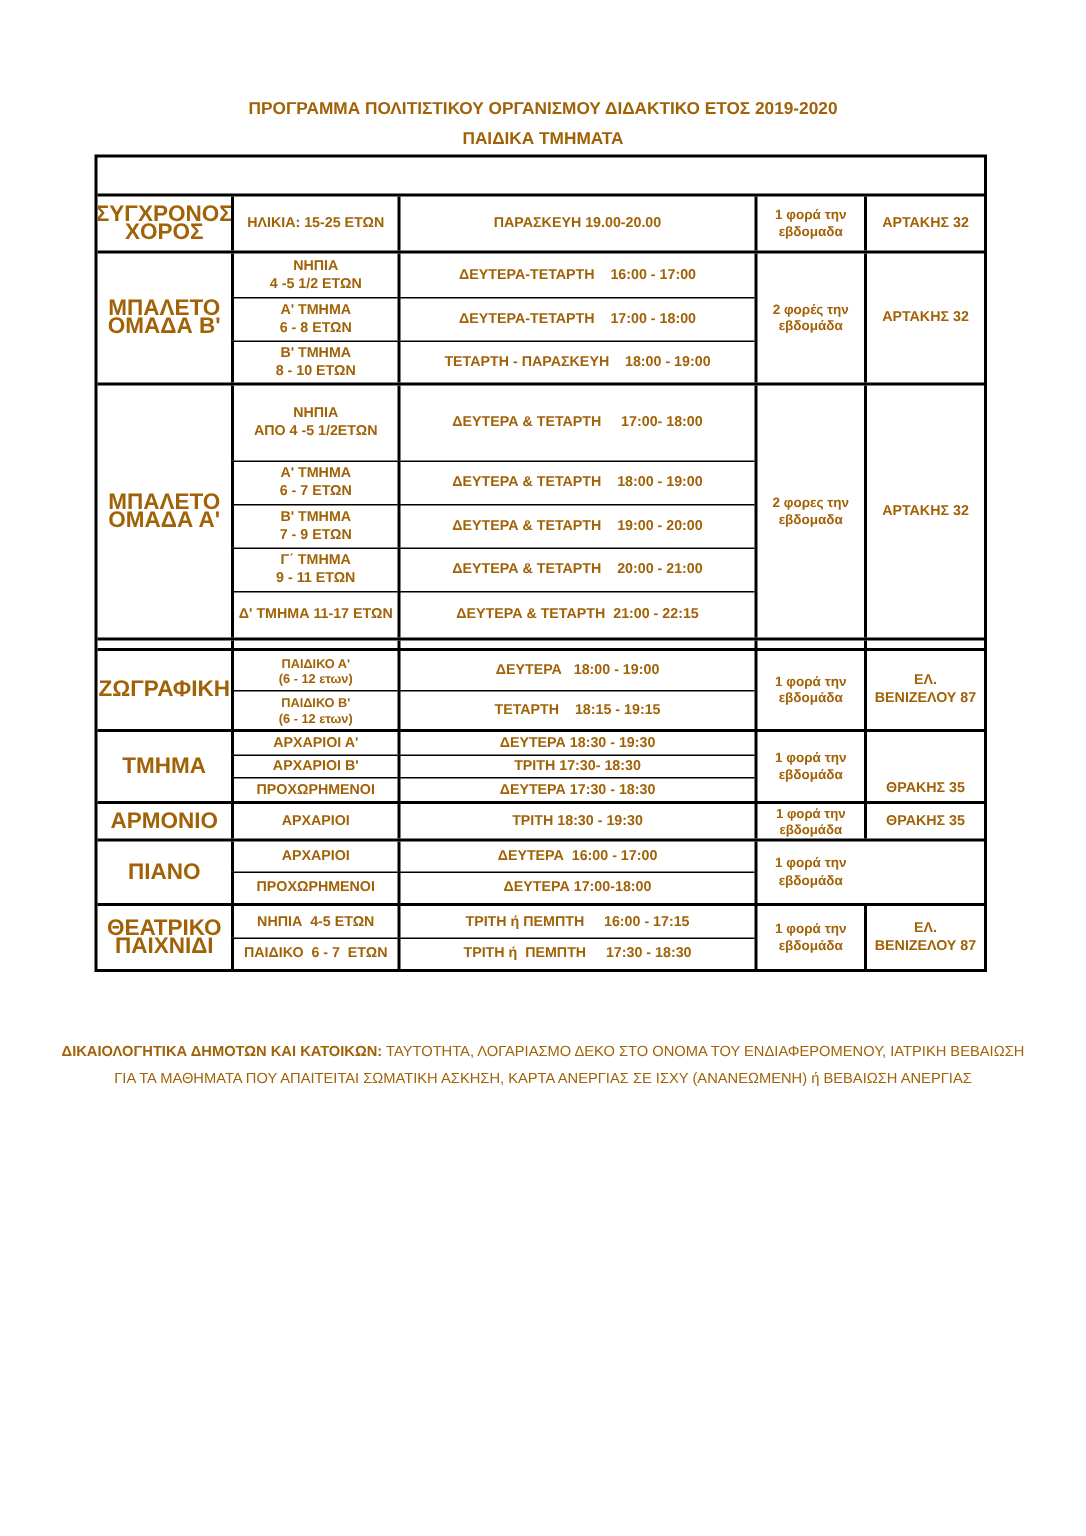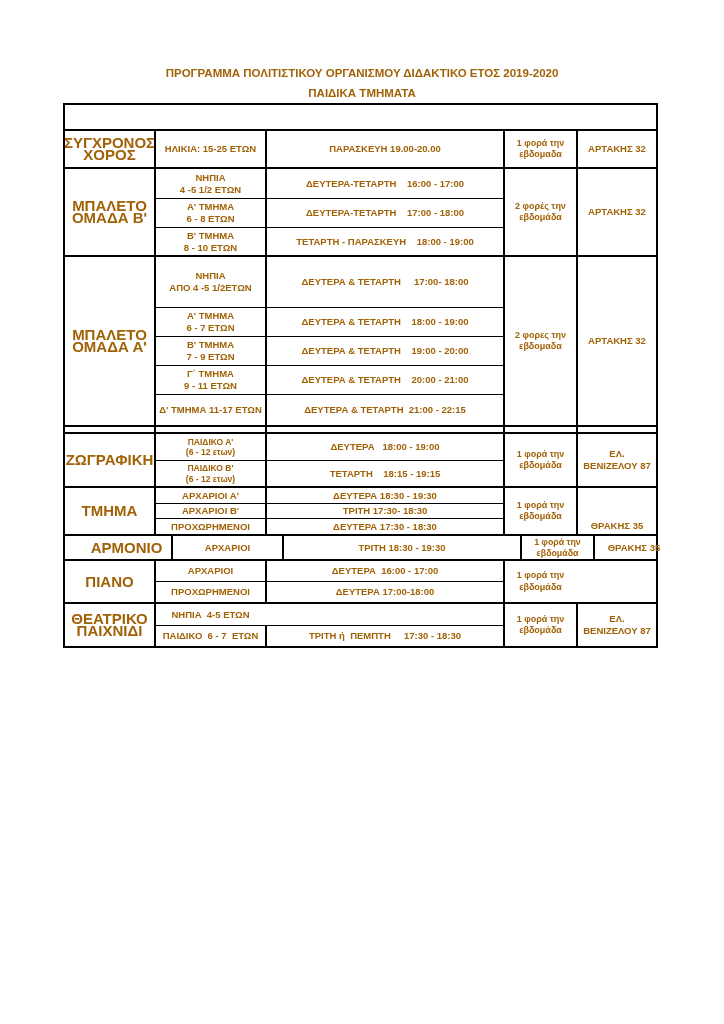--- a/index.html
+++ b/index.html
@@ -13,21 +13,21 @@
   .tbl { position:absolute; left:63px; top:103px; width:591px; border:2px solid #000; background:#fff; }
   .sec { display:grid; grid-template-columns:89px 111px 238px 73px 80px; }
   .sec + .sec { border-top:2px solid #000; }
   .spacer { height:5px; }
   .rows-hdr { grid-template-rows:24px; }
   .rows-s0 { grid-template-rows:36px; }
   .rows-s1 { grid-template-rows:29px 29px 28px; }
   .rows-s2 { grid-template-rows:50px 29px 29px 29px 31px; }
   .rows-s3 { grid-template-rows:26px 26px; }
   .rows-s4 { grid-template-rows:15px 15px 16px; }
-  .rows-s5 { grid-template-rows:23px;padding-left:17px; }
+  .rows-s5 { grid-template-rows:23px; }
   .rows-s6 { grid-template-rows:20px 21px; }
   .rows-s7 { grid-template-rows:21px 21px; }
   .c { display:flex; align-items:center; justify-content:center; text-align:center;
     font-weight:bold; font-size:9.5px; line-height:12px; white-space:pre-wrap; overflow:hidden; }
   .bl { border-left:2px solid #000; }
   .bt { border-top:1px solid #000; }
   .col1 { grid-column:1; grid-row:1/-1; font-size:15px; }
   .col2 { grid-column:2; }
   .col3 { grid-column:3; }
   .col4 { grid-column:4; grid-row:1/-1; font-size:9px; line-height:11.5px; }
@@ -162,24 +162,26 @@
       <div class="c col2 r2 bl bt">ΠΡΟΧΩΡΗΜΕΝΟΙ</div>
       <div class="c col3 r2 bl bt">ΔΕΥΤΕΡΑ 17:00-18:00</div>
       <div class="c col4 bl">1 φορά την
 εβδομάδα</div>
     </div>
 
     <div class="sec rows-s7">
       <div class="c col1">ΘΕΑΤΡΙΚΟ
 ΠΑΙΧΝΙΔΙ</div>
       <div class="c col2 r1 bl">ΝΗΠΙΑ  4-5 ΕΤΩΝ</div>
+      <div class="c col3 r1 bl">ΤΡΙΤΗ ή ΠΕΜΠΤΗ     16:00 - 17:15</div>
       <div class="c col2 r2 bl bt">ΠΑΙΔΙΚΟ  6 - 7  ΕΤΩΝ</div>
       <div class="c col3 r2 bl bt">ΤΡΙΤΗ ή  ΠΕΜΠΤΗ     17:30 - 18:30</div>
       <div class="c col4 bl">1 φορά την
 εβδομάδα</div>
       <div class="c col5 bl">ΕΛ.
 ΒΕΝΙΖΕΛΟΥ 87</div>
     </div>
 
   </div>
 
+  <p class="footer"><b>ΔΙΚΑΙΟΛΟΓΗΤΙΚΑ  ΔΗΜΟΤΩΝ ΚΑΙ ΚΑΤΟΙΚΩΝ:</b><span> ΤΑΥΤΟΤΗΤΑ, ΛΟΓΑΡΙΑΣΜΟ ΔΕΚΟ ΣΤΟ ΟΝΟΜΑ ΤΟΥ ΕΝΔΙΑΦΕΡΟΜΕΝΟΥ, ΙΑΤΡΙΚΗ ΒΕΒΑΙΩΣΗ ΓΙΑ ΤΑ ΜΑΘΗΜΑΤΑ ΠΟΥ ΑΠΑΙΤΕΙΤΑΙ ΣΩΜΑΤΙΚΗ ΑΣΚΗΣΗ, ΚΑΡΤΑ ΑΝΕΡΓΙΑΣ ΣΕ ΙΣΧΥ (ΑΝΑΝΕΩΜΕΝΗ) ή ΒΕΒΑΙΩΣΗ ΑΝΕΡΓΙΑΣ</span></p>
 
 </div>
 
 </body></html>

